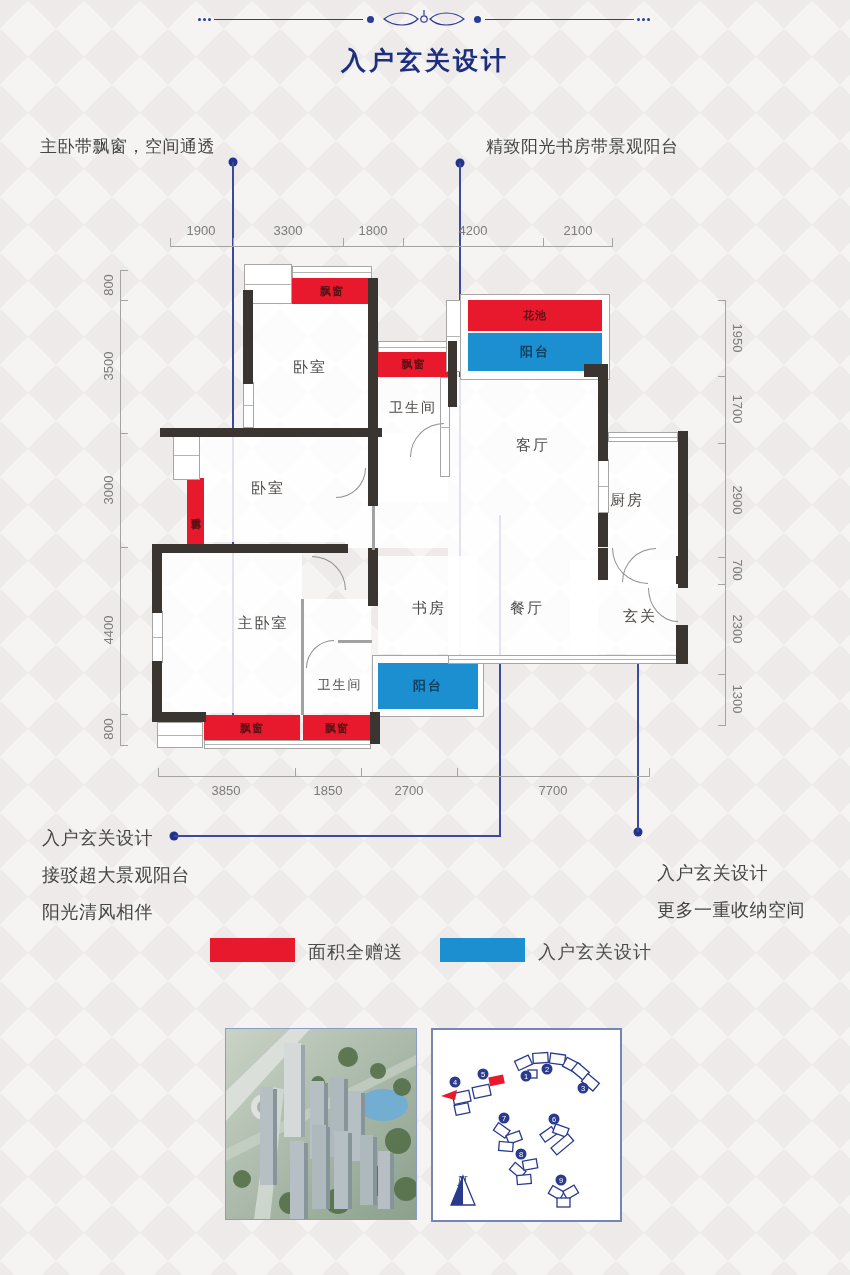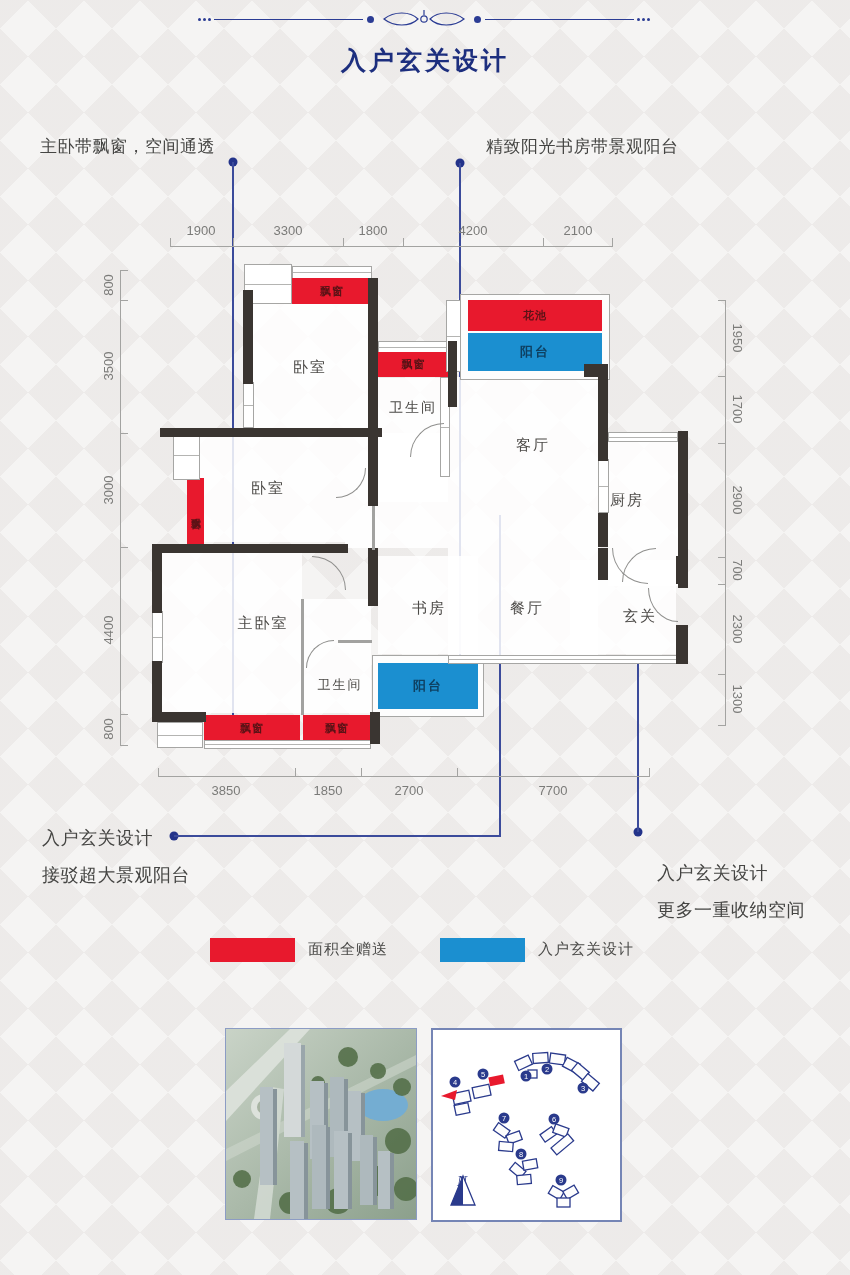--- a/index.html
+++ b/index.html
@@ -48,21 +48,21 @@
   .arc-br{border-bottom:1.4px solid #8f8f8d;border-right:1.4px solid #8f8f8d;border-radius:0 0 100% 0;}
   
   .dline{position:absolute;background:#a3a3a1;}
   .dim{position:absolute;color:#7b7b79;font-size:13px;transform:translate(-50%,-50%);white-space:nowrap;}
   .dim.vl{transform:translate(-50%,-50%) rotate(-90deg);}
   .dim.vr{transform:translate(-50%,-50%) rotate(90deg);}
   
   .sw{position:absolute;width:85px;height:24px;}
   .sw.r{background:#e8192d;}
   .sw.b{background:#1b8fd0;}
-  .lg-label{position:absolute;color:#4b4b49;font-size:15px;letter-spacing:1px;}
+  .lg-label{position:absolute;color:#4b4b49;font-size:18px;letter-spacing:1px;}
   
   .photo{position:absolute;border:1px solid #8c9cc4;overflow:hidden;background:#fff;}
 </style>
 </head>
 <body>
 
 <div class="canvas">
 
   <div class="ornament">
     <span class="orn-mini">
@@ -91,20 +91,21 @@
 
   <div class="ann" style="left:40px;top:132px;">
     <div>主卧带飘窗，空间通透</div>
   </div>
   <div class="ann" style="left:486px;top:132px;">
     <div>精致阳光书房带景观阳台</div>
   </div>
   <div class="ann ann3" style="left:42px;top:820px;">
     <div>入户玄关设计</div>
     <div>接驳超大景观阳台</div>
+    <div>阳光清风相伴</div>
   </div>
   <div class="ann ann3" style="left:657px;top:820px;margin-top:35px;">
     <div>入户玄关设计</div>
     <div>更多一重收纳空间</div>
   </div>
 
   <div class="ldot" style="left:233px;top:162px;"></div>
   <div class="lline" style="left:232px;top:162px;width:2px;height:571px;"></div>
   <div class="ldot" style="left:460px;top:163px;"></div>
   <div class="lline" style="left:459px;top:163px;width:2px;height:519px;"></div>

